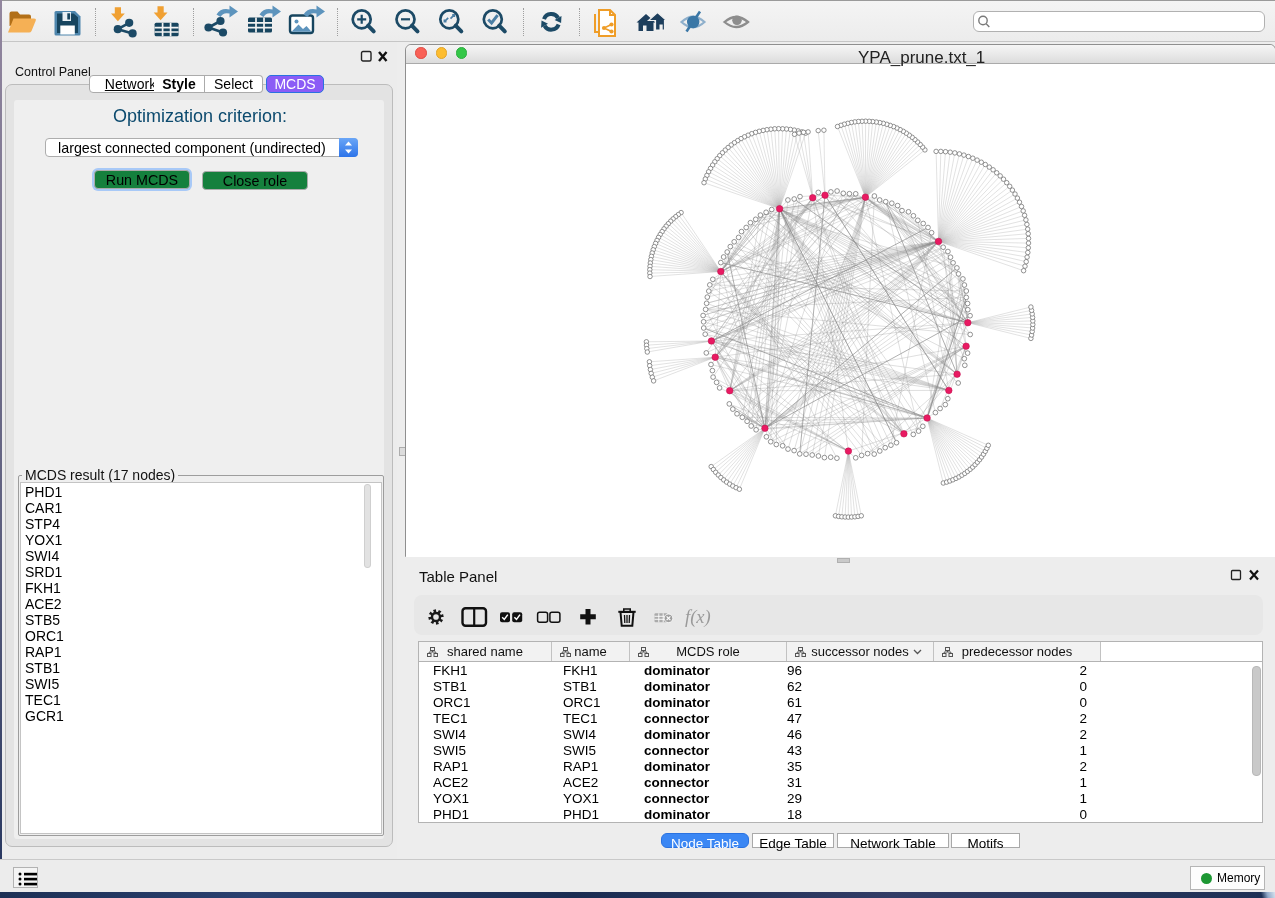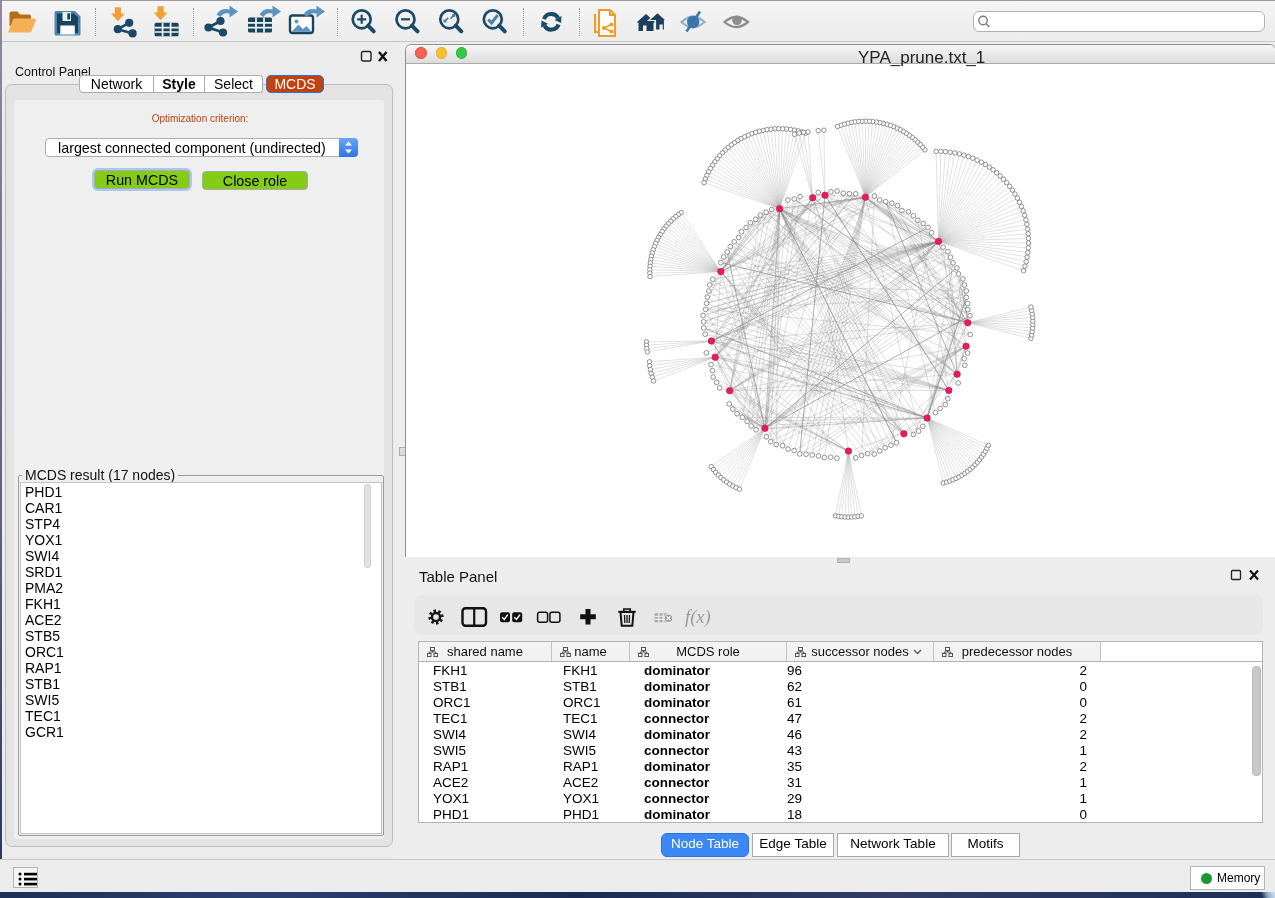--- a/index.html
+++ b/index.html
@@ -24,29 +24,29 @@
 #cpanel { position:absolute; left:2px; top:42px; width:395px; height:817px;
   background:#ececec; }
 #cp-title { position:absolute; left:15px; top:49px; font-size:12.5px; color:#111;margin-top:16px; }
 #cp-box { position:absolute; left:5px; top:84px; width:388px; height:763px;
   background:#e3e3e3; border:1px solid #bcbcbc; border-radius:7px; }
 #cp-inner { position:absolute; left:14px; top:100px; width:370px; height:739px;
   background:#efefef; border-radius:3px; }
 .tabs { position:absolute; top:75px; height:18px; font-size:14px; }
 .tab { position:absolute; top:0; height:18px; background:#fff; color:#000;
   border:1px solid #ababab; text-align:center; line-height:17px; }
-.tab.act { background:#c2410c; color:#fff; border:1px solid #2a72e0; border-radius:5px; }
-#opt-label { position:absolute; left:0; top:113px; width:400px; text-align:center;
-  font-size:10px; color:#c2410c; }
+.tab.act { background:#8b5cf6; color:#fff; border:1px solid #2a72e0; border-radius:5px; }
+#opt-label { position:absolute; left:0; top:106px; width:400px; text-align:center;
+  font-size:18px; color:#0c4a6e; }
 #dropdown { position:absolute; left:45px; top:138px; width:313px; height:19px;
   background:#fff; border:1px solid #adadad; border-radius:4px; font-size:14.3px;
   line-height:18px; padding-left:12px; color:#000; }
 #dd-btn { position:absolute; right:-1px; top:-1px; width:19px; height:19px;
   background:linear-gradient(#6aa6f7,#2d74e9); border-radius:0 4px 4px 0; }
-.btn { position:absolute; height:19px; background:#84cc16; border:1px solid #ababab;
+.btn { position:absolute; height:19px; background:#15803d; border:1px solid #ababab;
   border-radius:4px; font-size:14.3px; text-align:center; line-height:18px; color:#000; }
 #runbtn { left:94px; top:170px; width:96px; box-shadow:0 0 0 2px #a8c9f7; }
 #closebtn { left:202px; top:171px; width:106px; }
 #fieldset { position:absolute; left:18px; top:475px; width:366px; height:361px;
   border:1px solid #9d9d9d; border-radius:2px; }
 #legend { position:absolute; left:22px; top:467px; background:#efefef;
   padding:0 3px; font-size:14px; color:#111; }
 #mlist { position:absolute; left:20px; top:482px; width:362px; height:352px;
   background:#fff; border:1px solid #c4c4c4; font-size:14px; padding:1px 0 0 4px; }
 #mlist div { height:16px; line-height:16px; }
@@ -80,21 +80,21 @@
 .tr { position:absolute; left:418px; height:16px; width:845px; font-size:13.5px;
   line-height:16px; color:#000; }
 .tr span { position:absolute; }
 .c1 { left:15px; }
 .c2 { left:145px; }
 .c3 { left:226px;font-weight:bold; }
 .c4 { left:369px; width:137px; }
 .c5 { left:516px; width:153px; text-align:right; }
 #vscroll { position:absolute; left:1252px; top:666px; width:9px; height:110px;
   background:#c9c9c9; border:1px solid #b8b8b8; border-radius:4px; }
-.btab { position:absolute; top:833px; height:24px; background:#fff;
+.btab { position:absolute; top:833px; height:15px; background:#fff;
   border:1px solid #a9a9a9; font-size:13.5px; text-align:center; line-height:19px; color:#000; }
 .btab.act { background:#3b87f4; color:#fff; border-color:#2a72e0; border-radius:6px; }
 
 #status { position:absolute; left:0; top:859px; width:1275px; height:33px;
   background:#ececec; border-top:1px solid #c9c9c9; }
 #hambtn { position:absolute; left:13px; top:7px; width:25px; height:21px;
   background:#f4f4f4; border:1px solid #b2b2b2; }
 #membtn { position:absolute; left:1190px; top:6px; width:75px; height:24px;
   background:#fdfdfd; border:1px solid #b5b5b5; font-size:12px; line-height:23px; }
 #membtn i { display:inline-block; width:11px; height:11px; border-radius:50%;
@@ -218,21 +218,21 @@
 <div id="ledge"></div>
 <div id="cpanel"></div>
 <div id="cp-title">Control Panel</div>
 <svg class="abs" style="left:360px;top:50px" width="32" height="14">
   <rect x="1.5" y="1.5" width="9.5" height="9.5" fill="none" stroke="#222" stroke-width="1.4" rx="1.5"></rect>
   <path d="M19 2 L26.5 11 M26.5 2 L19 11" stroke="#111" stroke-width="2.4"></path>
 </svg>
 <div id="cp-box"></div>
 <div id="cp-inner"></div>
 <div class="tabs">
-  <div class="tab" style="left:79px;width:75px;border-radius:4px 0 0 4px;">Network</div>
+  <div class="tab" style="left:89px;width:83px;border-radius:4px 0 0 4px;text-decoration:underline;">Network</div>
   <div class="tab" style="left:154px;width:51px;border-left:none;font-weight:bold;">Style</div>
   <div class="tab" style="left:205px;width:58px;border-left:none;border-radius:0 4px 4px 0;">Select</div>
   <div class="tab act" style="left:266px;width:58px;">MCDS</div>
 </div>
 <div id="opt-label">Optimization criterion:</div>
 <div id="dropdown">largest connected component (undirected)
   <div id="dd-btn"><svg width="19" height="19">
         <path d="M9.5 3.5 L13 7.5 L6 7.5 Z" fill="#fff"></path>
         <path d="M9.5 15.5 L13 11.5 L6 11.5 Z" fill="#fff"></path>
       </svg></div>
@@ -241,21 +241,20 @@
 <div class="btn" id="closebtn">Close role</div>
 <div id="fieldset"></div>
 <div id="legend">MCDS result (17 nodes)</div>
 <div id="mlist">
     <div>PHD1</div>
     <div>CAR1</div>
     <div>STP4</div>
     <div>YOX1</div>
     <div>SWI4</div>
     <div>SRD1</div>
-    <div>PMA2</div>
     <div>FKH1</div>
     <div>ACE2</div>
     <div>STB5</div>
     <div>ORC1</div>
     <div>RAP1</div>
     <div>STB1</div>
     <div>SWI5</div>
     <div>TEC1</div>
     <div>GCR1</div>
   </div>

